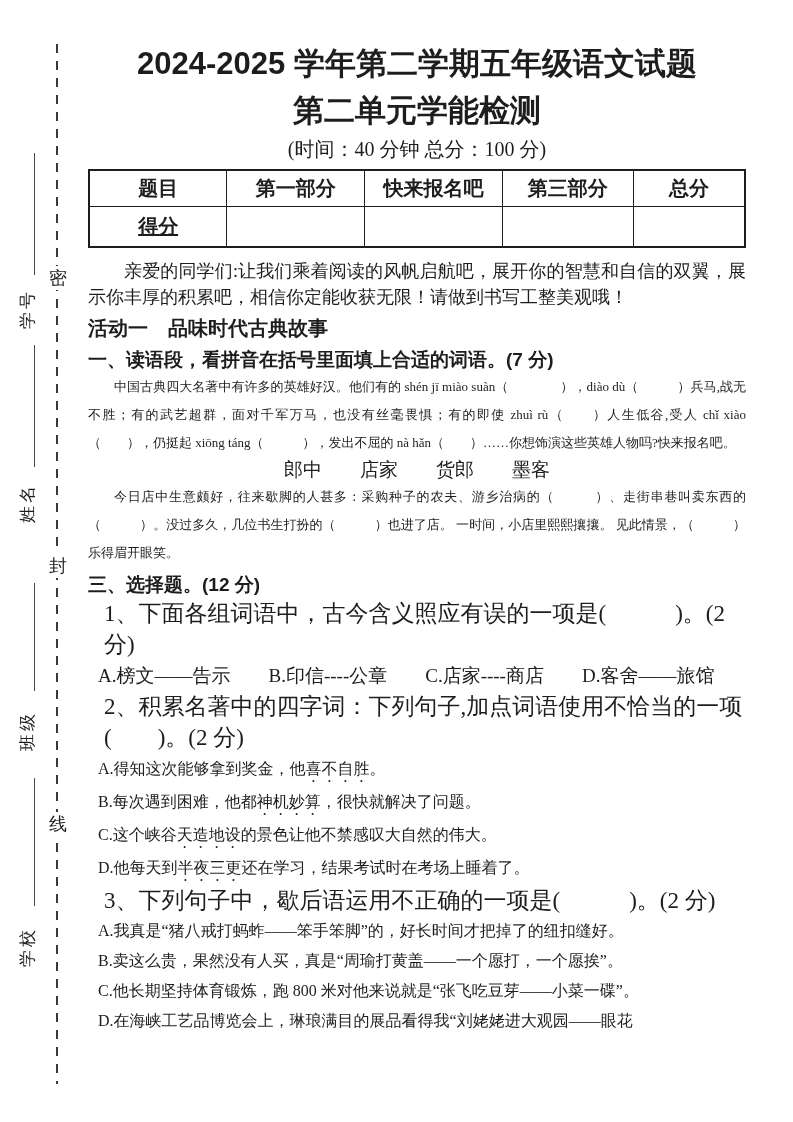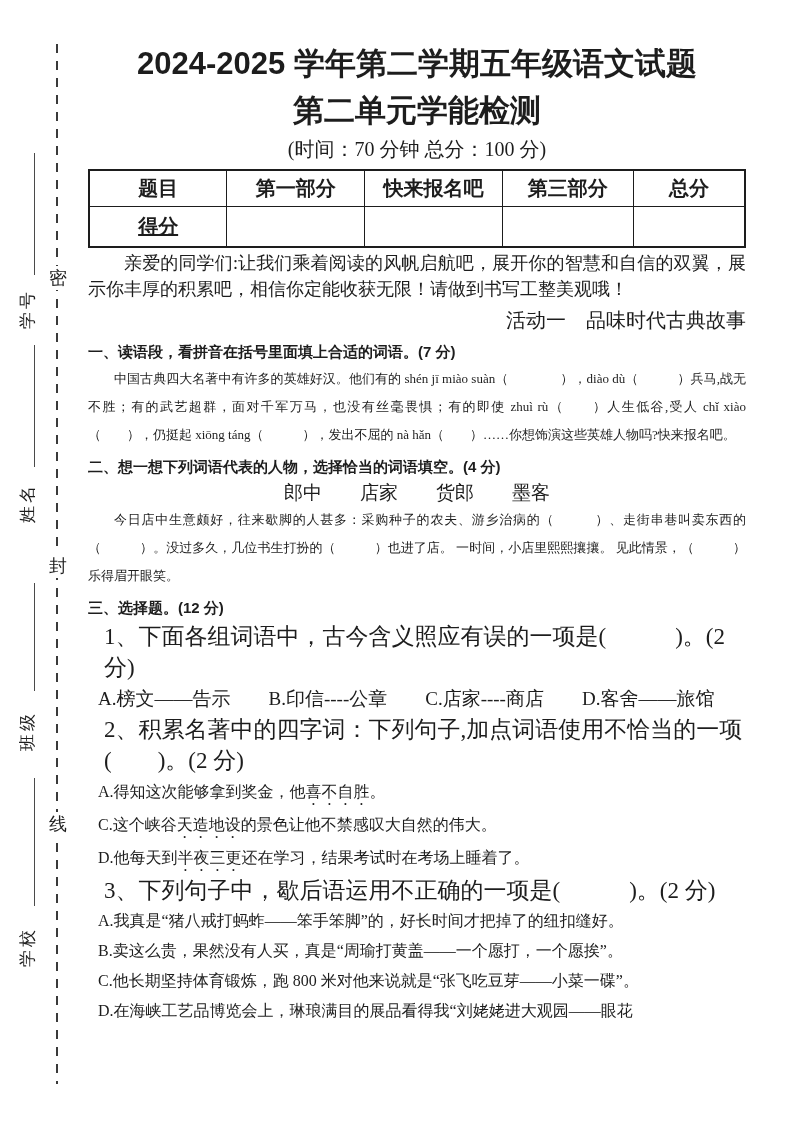--- a/index.html
+++ b/index.html
@@ -24,23 +24,23 @@
   .subtitle{font-size:31px;font-weight:bold;text-align:center;line-height:40px;margin:7px 0 0;}
   .meta{font-size:20px;text-align:center;line-height:26px;margin-top:5px;}
 
   table.score{width:100%;border-collapse:collapse;table-layout:fixed;margin-top:7px;
               border:2px solid #1d1d1d;}
   table.score td{border:1px solid #1d1d1d;text-align:center;font-weight:bold;font-size:20px;
                  font-family:"Liberation Sans","DejaVu Sans",sans-serif;}
   table.score tr.r1 td{height:33px;}
   table.score tr.r2 td{height:37px;text-decoration:underline;}
 
-  .greeting{font-size:18px;line-height:26px;text-indent:2em;text-align:justify;margin:2px 0 0;}
-  .activity{font-size:20px;font-weight:normal;text-align:right;line-height:28px;margin-top:4px;}
-  .sec-head{font-size:15px;font-weight:bold;line-height:27px;margin-top:4px;}
+  .greeting{font-size:18px;line-height:26px;text-indent:2em;text-align:justify;margin:10px 0 0;}
+  .activity{font-size:20px;font-weight:bold;text-align:left;line-height:28px;margin-top:4px;}
+  .sec-head{font-size:19px;font-weight:bold;line-height:27px;margin-top:4px;}
   .passage{font-size:13px;line-height:28px;text-indent:2em;text-align:justify;margin:0;}
   .word-bank{font-size:19px;line-height:26px;text-align:center;}
   .q-stem{font-size:23px;line-height:31px;padding-left:16px;}
   .q-optline{font-size:19px;line-height:31px;padding-left:10px;white-space:nowrap;}
   .q-opt{font-size:16px;line-height:32px;padding-left:10px;white-space:nowrap;}
   .q-opt3{line-height:30px;}
   .em-dots{-webkit-text-emphasis:filled dot #1d1d1d;-webkit-text-emphasis-position:under right;
            text-emphasis:filled dot #1d1d1d;text-emphasis-position:under right;}
 </style>
 </head>
@@ -58,21 +58,21 @@
   <div class="field-line" style="top:345px;height:122px"></div>
   <div class="field-label" style="top:478px">姓名</div>
   <div class="field-line" style="top:583px;height:108px"></div>
   <div class="field-label" style="top:706px">班级</div>
   <div class="field-line" style="top:778px;height:128px"></div>
   <div class="field-label" style="top:922px">学校</div>
 
   <div class="content">
     <h1 class="title hei">2024-2025 学年第二学期五年级语文试题</h1>
     <h2 class="subtitle hei">第二单元学能检测</h2>
-    <div class="meta song">(时间：70 分钟  总分：100 分)</div>
+    <div class="meta song">(时间：40 分钟  总分：100 分)</div>
 
     <table class="score">
       <colgroup>
           <col style="width:21%">
           <col style="width:21%">
           <col style="width:21%">
           <col style="width:20%">
           <col style="width:17%">
         </colgroup>
       <tbody>
@@ -93,31 +93,31 @@
     </tbody>
       </table>
 
     <p class="greeting song">亲爱的同学们:让我们乘着阅读的风帆启航吧，展开你的智慧和自信的双翼，展示你丰厚的积累吧，相信你定能收获无限！请做到书写工整美观哦！</p>
 
     <div class="activity hei">活动一　品味时代古典故事</div>
 
     <div class="sec-head hei">一、读语段，看拼音在括号里面填上合适的词语。(7 分)</div>
     <p class="passage song">中国古典四大名著中有许多的英雄好汉。他们有的 shén jī miào suàn（　　　　），diào dù（　　　）兵马,战无不胜；有的武艺超群，面对千军万马，也没有丝毫畏惧；有的即使 zhuì rù（　　）人生低谷,受人 chǐ xiào（　　），仍挺起 xiōng táng（　　　），发出不屈的 nà hǎn（　　）……你想饰演这些英雄人物吗?快来报名吧。</p>
 
-    <div class="sec-head hei">二、想一想下列词语代表的人物，选择恰当的词语填空。(4 分)</div>
     <div class="word-bank song">郎中　　店家　　货郎　　墨客</div>
     <p class="passage song">今日店中生意颇好，往来歇脚的人甚多：采购种子的农夫、游乡治病的（　　　）、走街串巷叫卖东西的（　　　）。没过多久，几位书生打扮的（　　　）也进了店。 一时间，小店里熙熙攘攘。 见此情景，（　　　）乐得眉开眼笑。</p>
 
     <div class="sec-head hei">三、选择题。(12 分)</div>
 
     <div class="q-stem song">1、下面各组词语中，古今含义照应有误的一项是(　　　)。(2 分)</div>
     <div class="q-optline song">A.榜文——告示　　B.印信----公章　　C.店家----商店　　D.客舍——旅馆</div>
 
     <div class="q-stem song">2、积累名著中的四字词：下列句子,加点词语使用不恰当的一项(　　)。(2 分)</div>
     <div class="q-opt song"><span>A.得知这次能够拿到奖金，他</span><span class="em-dots">喜不自胜</span><span>。</span></div>
+    <div class="q-opt song"><span>B.每次遇到困难，他都</span><span class="em-dots">神机妙算</span><span>，很快就解决了问题。</span></div>
     <div class="q-opt song"><span>C.这个峡谷</span><span class="em-dots">天造地设</span><span>的景色让他不禁感叹大自然的伟大。</span></div>
     <div class="q-opt song"><span>D.他每天到</span><span class="em-dots">半夜三更</span><span>还在学习，结果考试时在考场上睡着了。</span></div>
 
     <div class="q-stem song">3、下列句子中，歇后语运用不正确的一项是(　　　)。(2 分)</div>
     <div class="q-opt q-opt3 song">A.我真是“猪八戒打蚂蚱——笨手笨脚”的，好长时间才把掉了的纽扣缝好。</div>
     <div class="q-opt q-opt3 song">B.卖这么贵，果然没有人买，真是“周瑜打黄盖——一个愿打，一个愿挨”。</div>
     <div class="q-opt q-opt3 song">C.他长期坚持体育锻炼，跑 800 米对他来说就是“张飞吃豆芽——小菜一碟”。</div>
     <div class="q-opt q-opt3 song">D.在海峡工艺品博览会上，琳琅满目的展品看得我“刘姥姥进大观园——眼花</div>
 
   </div>

